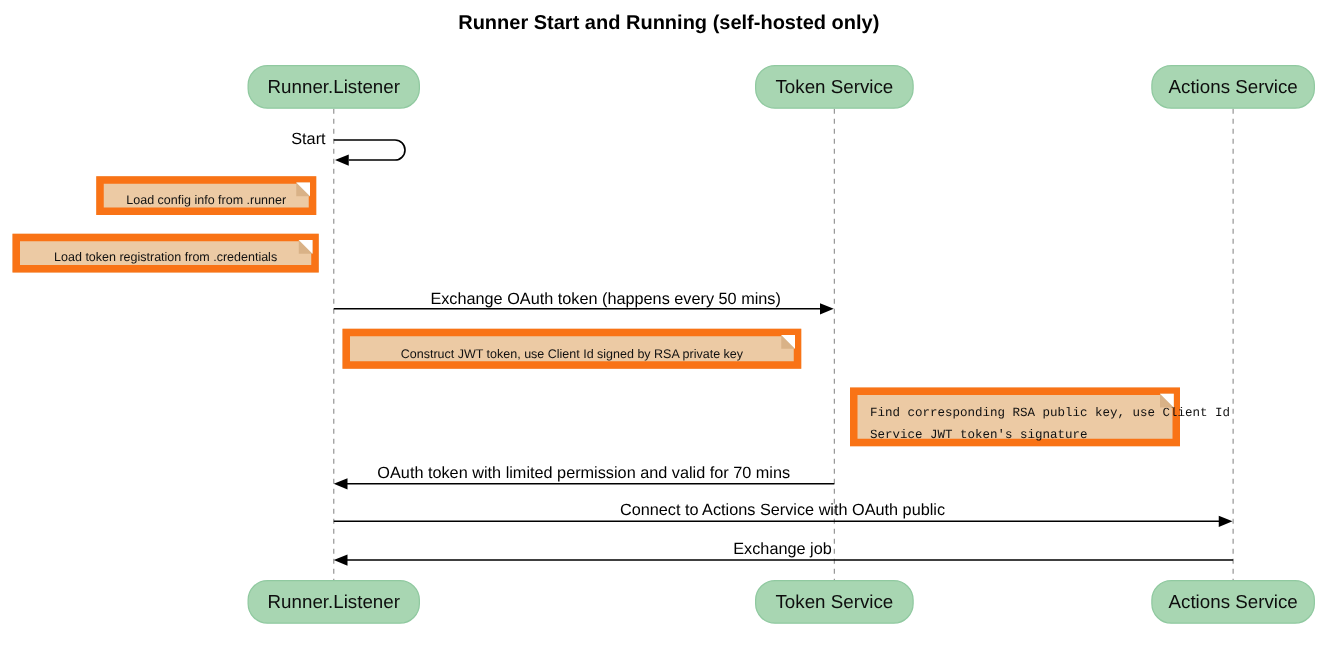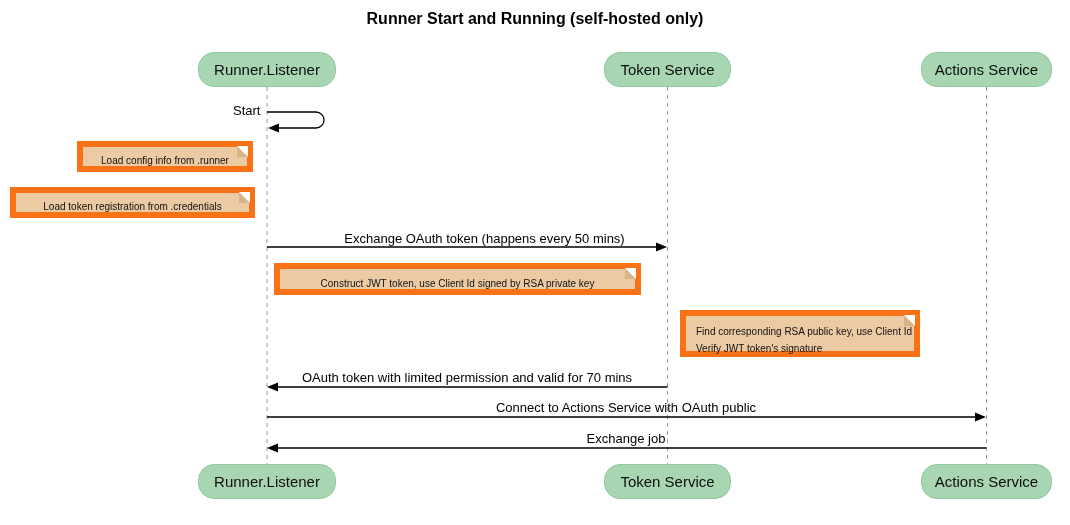--- a/index.html
+++ b/index.html
@@ -136,24 +136,24 @@
   <div class="note" style="left:10px; top:187px; width:245px; height:31px;">
     <span class="fold"></span>
     <span>Load token registration from .credentials</span>
   </div>
 
   <div class="note" style="left:262px; top:263px; width:367px; height:32px;margin-left:12px;">
     <span class="fold"></span>
     <span>Construct JWT token, use Client Id signed by RSA private key</span>
   </div>
 
-  <div class="note multiline" style="left:680px; top:310px; width:240px; height:47px;">
+  <div class="note multiline" style="left:680px; top:310px; width:264px; height:47px;font-family:Liberation Mono, monospace;">
     <span class="fold"></span>
     <div>Find corresponding RSA public key, use Client Id</div>
-    <div>Verify JWT token's signature</div>
+    <div>Service JWT token's signature</div>
   </div>
 
   <div class="participant" style="left:198px; top:464px; width:138px;">
     <span>Runner.Listener</span>
   </div>
   <div class="participant" style="left:604px; top:464px; width:127px;">
     <span>Token Service</span>
   </div>
   <div class="participant" style="left:921px; top:464px; width:131px;">
     <span>Actions Service</span>

